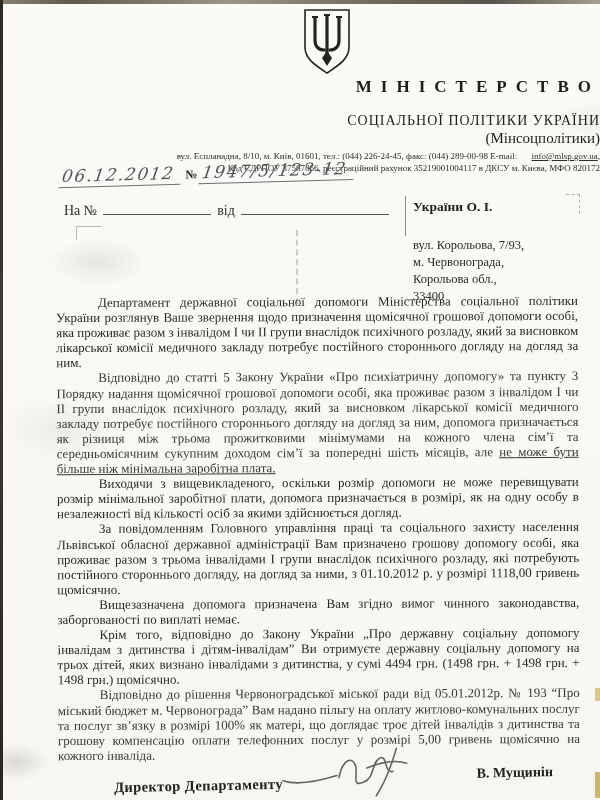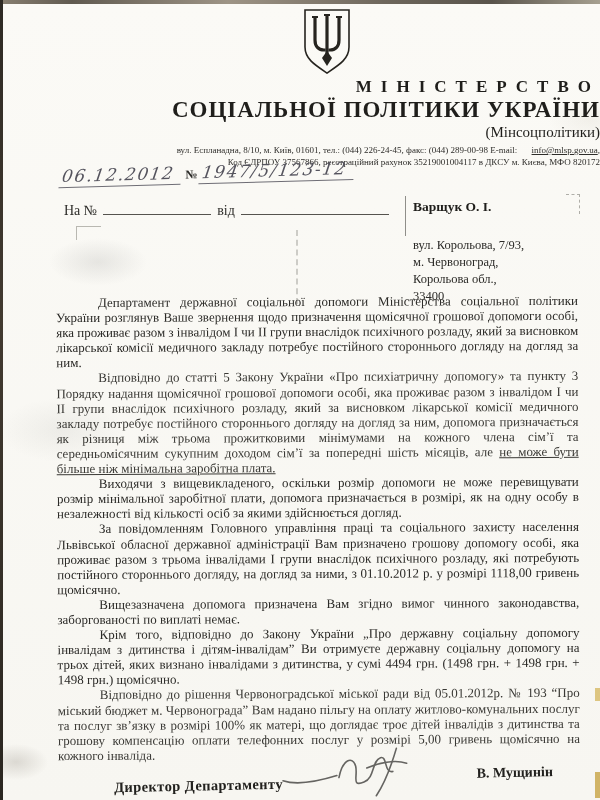--- a/index.html
+++ b/index.html
@@ -20,21 +20,21 @@
     background:linear-gradient(#2e2a24,#423a30 40%,#2a2620);}
   .mark-tan1{position:absolute;right:0;top:688px;width:5px;height:13px;background:#d6b964;opacity:.8;}
   .mark-tan2{position:absolute;right:0;bottom:2px;width:5px;height:26px;background:#caa84e;opacity:.85;}
 
   
   .emblem{position:absolute;left:301px;top:7px;}
 
   
   .head{position:absolute;left:40px;top:77px;width:560px;text-align:right;color:#1f1e1b;}
   .head .t1{font-size:17px;font-weight:bold;letter-spacing:9px;}
-  .head .t2{font-size:23px;font-weight:bold;letter-spacing:1px;margin-top:0;}
+  .head .t2{font-size:14px;font-weight:normal;letter-spacing:1px;margin-top:16px;}
   .head .t3{font-size:15px;font-weight:normal;margin-top:1px;}
   .head .contacts{font-size:9px;line-height:11.5px;margin-top:4px;color:#2e2d2a;}
   .head .email{text-decoration:underline;margin-left:12px;}
 
   
   .ref{position:absolute;left:60px;top:162px;font-family:"DejaVu Serif",serif;font-style:italic;
     color:#55545e;font-size:17px;letter-spacing:1.5px;transform:rotate(-1.6deg);white-space:nowrap;}
   .ref .hw{display:inline-block;border-bottom:1.5px solid #6e6d75;padding:0 8px 1px 2px;transform:skewX(-10deg);}
   .ref .nosign{display:inline-block;font-style:normal;font-family:"Liberation Serif",serif;
     color:#2b2a27;font-weight:bold;font-size:12px;letter-spacing:0;margin:0 3px;transform:none;}
@@ -115,24 +115,24 @@
   <div class="reply-line">
     <span>На №</span><span class="blank1"></span><span>від</span><span class="blank2"></span>
   </div>
 
   <div class="mark-vline"></div>
   <div class="mark-corner-tr"></div>
   <div class="mark-corner-left"></div>
   <div class="mark-dashed-right"></div>
 
   <div class="recipient">
-    <div class="name">Варщук О. І.</div>
+    <div class="name">України О. І.</div>
     <div class="addr">
       <div>вул. Корольова, 7/93,</div>
-      <div>м. Червоноград,</div>
+      <div>м. Червонограда,</div>
       <div>Корольова обл.,</div>
       <div>33400</div>
     </div>
   </div>
 
   <div class="body">
     <p>Департамент державної соціальної допомоги Міністерства соціальної політики України розглянув Ваше звернення щодо призначення щомісячної грошової допомоги особі, яка проживає разом з інвалідом І чи ІІ групи внаслідок психічного розладу, який за висновком лікарської комісії медичного закладу потребує постійного стороннього догляду на догляд за ним.</p>
     <p class="faded"><span>Відповідно до статті 5 Закону України «Про психіатричну допомогу» та пункту 3 Порядку надання щомісячної грошової допомоги особі, яка проживає разом з інвалідом І чи ІІ групи внаслідок психічного розладу, який за висновком лікарської комісії медичного закладу потребує постійного стороннього догляду на догляд за ним, допомога призначається як різниця між трьома прожитковими мінімумами на кожного члена сім’ї та середньомісячним сукупним доходом сім’ї за попередні шість місяців, але </span><span class="underlined">не може бути більше ніж мінімальна заробітна плата.</span></p>
     <p>Виходячи з вищевикладеного, оскільки розмір допомоги не може перевищувати розмір мінімальної заробітної плати, допомога призначається в розмірі, як на одну особу в незалежності від кількості осіб за якими здійснюється догляд.</p>
     <p>За повідомленням Головного управління праці та соціального захисту населення Львівської обласної державної адміністрації Вам призначено грошову допомогу особі, яка проживає разом з трьома інвалідами І групи внаслідок психічного розладу, які потребують постійного стороннього догляду, на догляд за ними, з 01.10.2012 р. у розмірі 1118,00 гривень щомісячно.</p>

